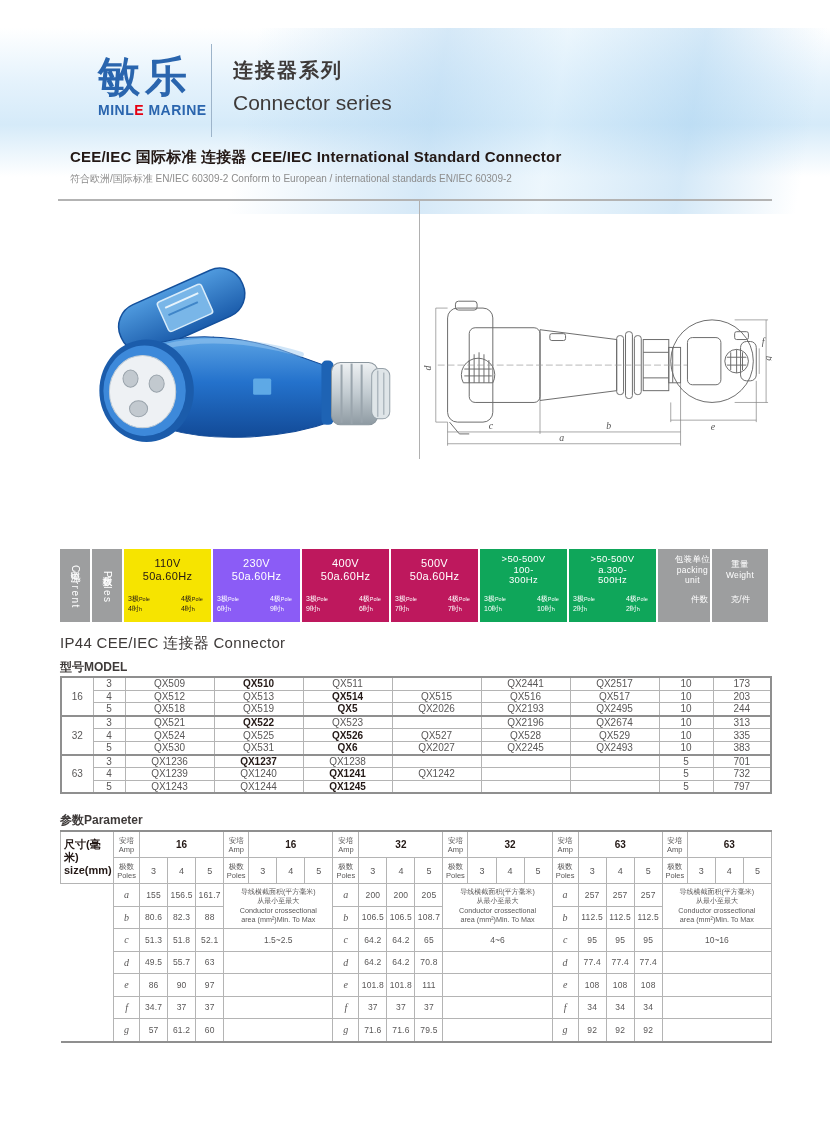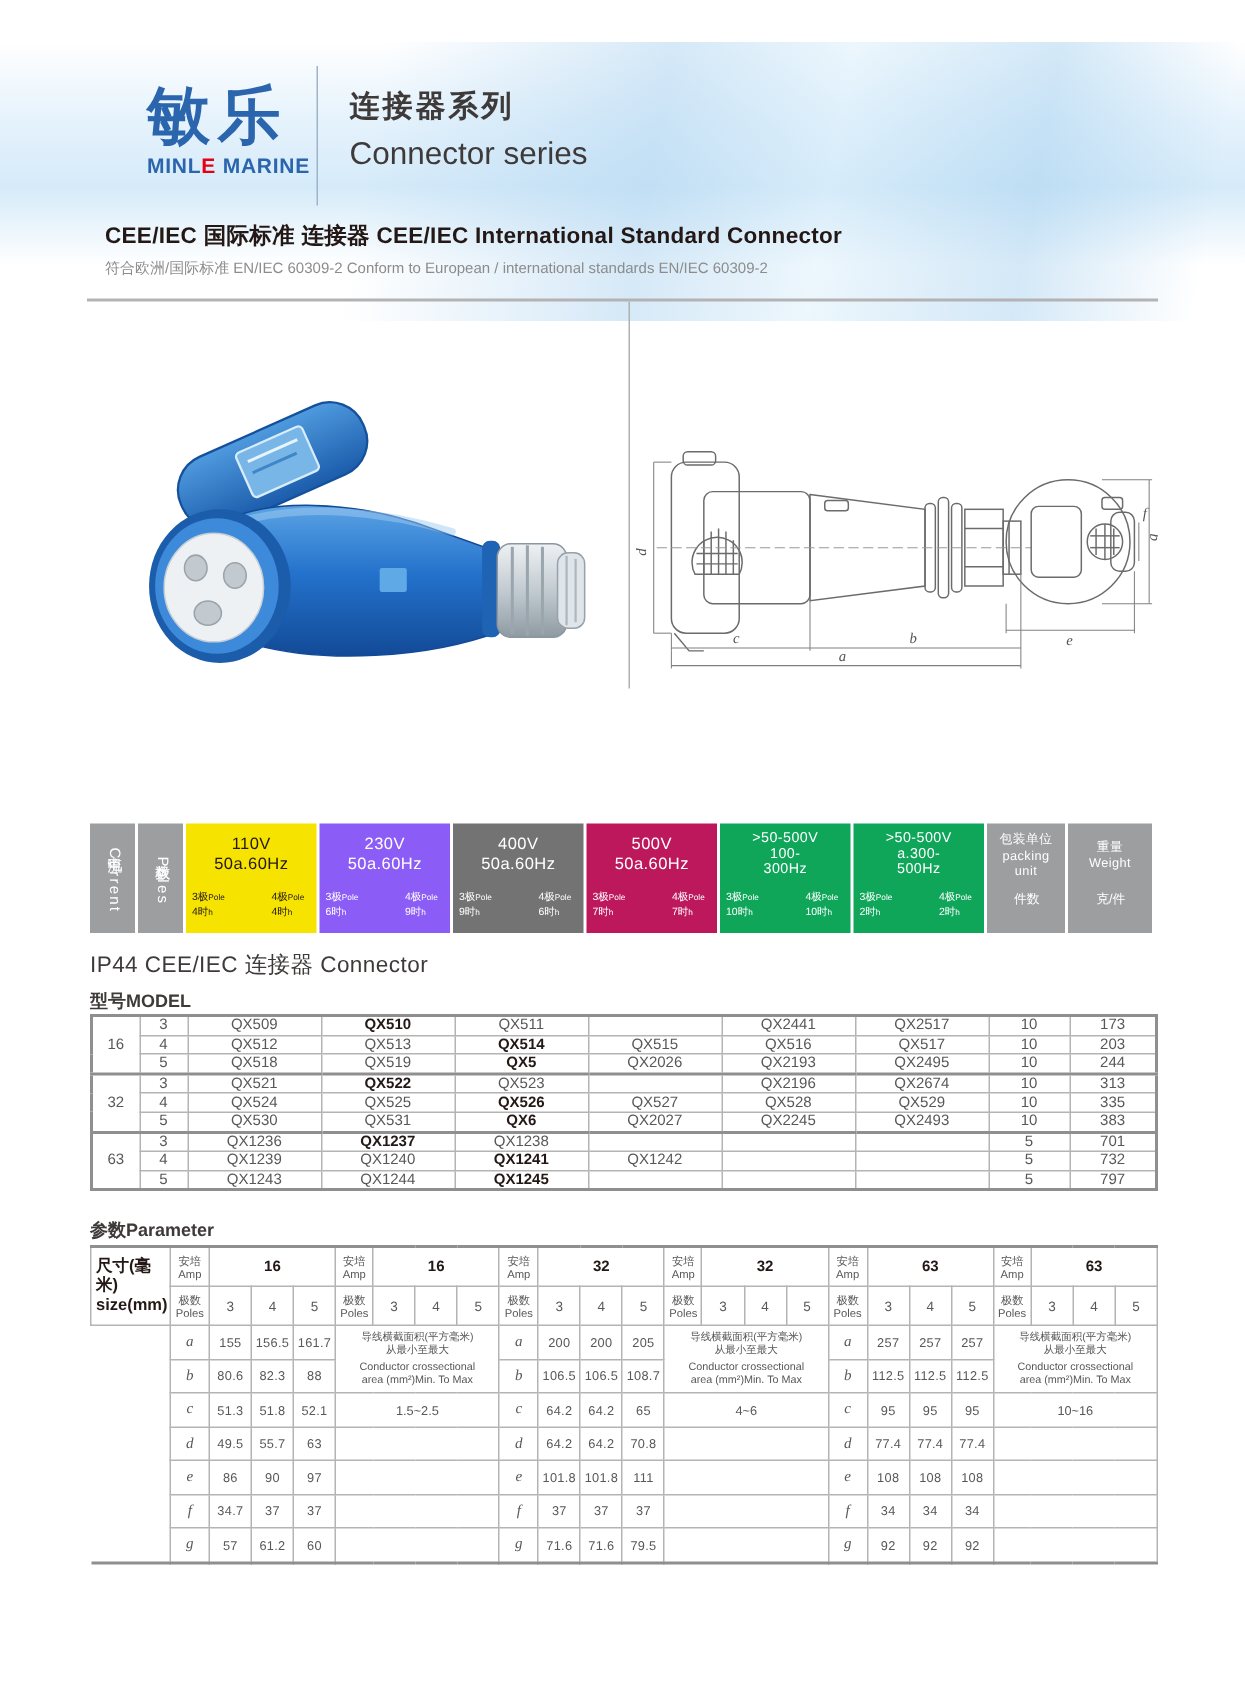--- a/index.html
+++ b/index.html
@@ -252,21 +252,21 @@
           <div class="bcell">
             <div class="bl"><span>4极</span><span class="sfx">Pole</span></div>
             <div class="bl"><span>9时</span><span class="sfx">h</span></div>
           </div>
           <div class="bcell">
             <div class="bl"><span>5极</span><span class="sfx">Pole</span></div>
             <div class="bl"><span>9时</span><span class="sfx">h</span></div>
           </div>
         </div>
       </div>
-      <div class="bcol" style="background: #737373; color: rgb(255, 255, 255);">
+      <div class="bcol" style="background: #be185d; color: rgb(255, 255, 255);">
         <div class="btitle">
           <div class="bline">400V</div>
           <div class="bline">50a.60Hz</div>
         </div>
         <div class="bsub">
           <div class="bcell">
             <div class="bl"><span>3极</span><span class="sfx">Pole</span></div>
             <div class="bl"><span>9时</span><span class="sfx">h</span></div>
           </div>
           <div class="bcell">
@@ -334,21 +334,21 @@
           <div class="bcell">
             <div class="bl"><span>4极</span><span class="sfx">Pole</span></div>
             <div class="bl"><span>2时</span><span class="sfx">h</span></div>
           </div>
           <div class="bcell">
             <div class="bl"><span>5极</span><span class="sfx">Pole</span></div>
             <div class="bl"><span>2时</span><span class="sfx">h</span></div>
           </div>
         </div>
       </div>
-      <div class="bcol gray" style="width: 52px;">
+      <div class="bcol gray" style="width: 52px; align-items: flex-end;">
         <div class="btitle gtitle">
           <div class="bline">包装单位</div>
           <div class="bline">packing</div>
           <div class="bline">unit</div>
         </div>
         <div class="bsub gsub">
           <div class="bl">件数</div>
           <div class="bl">Pcs</div>
         </div>
       </div>

